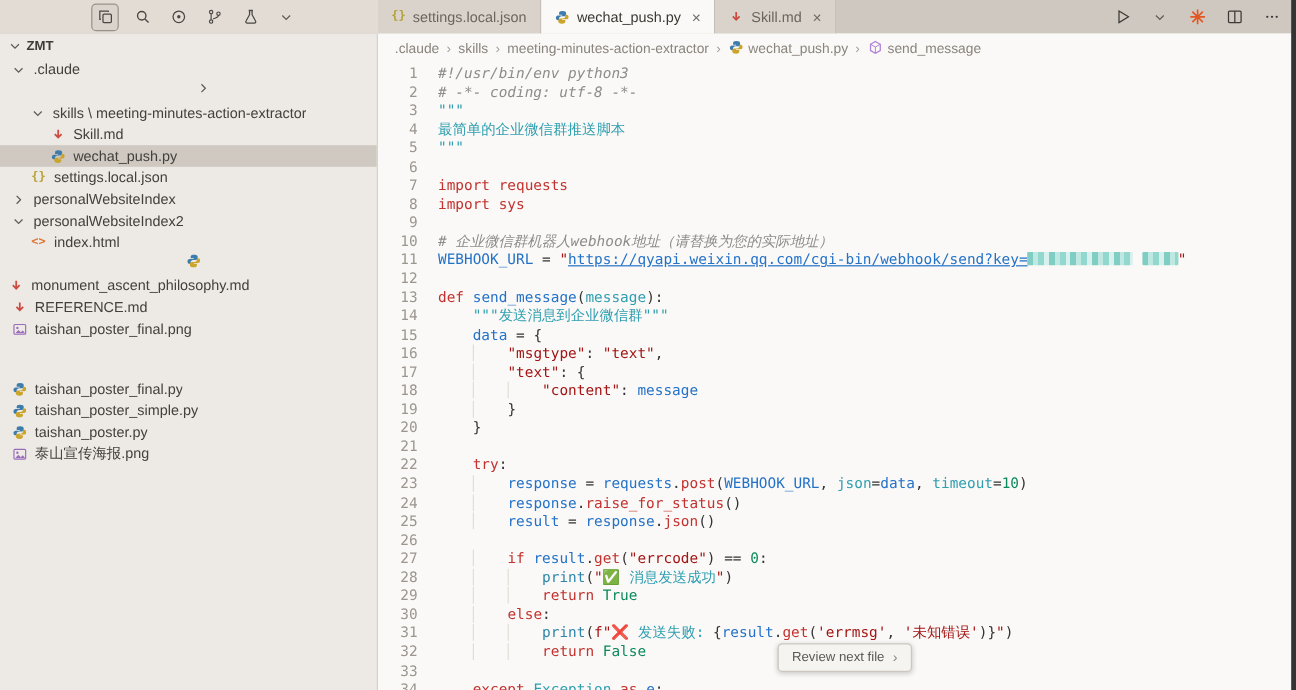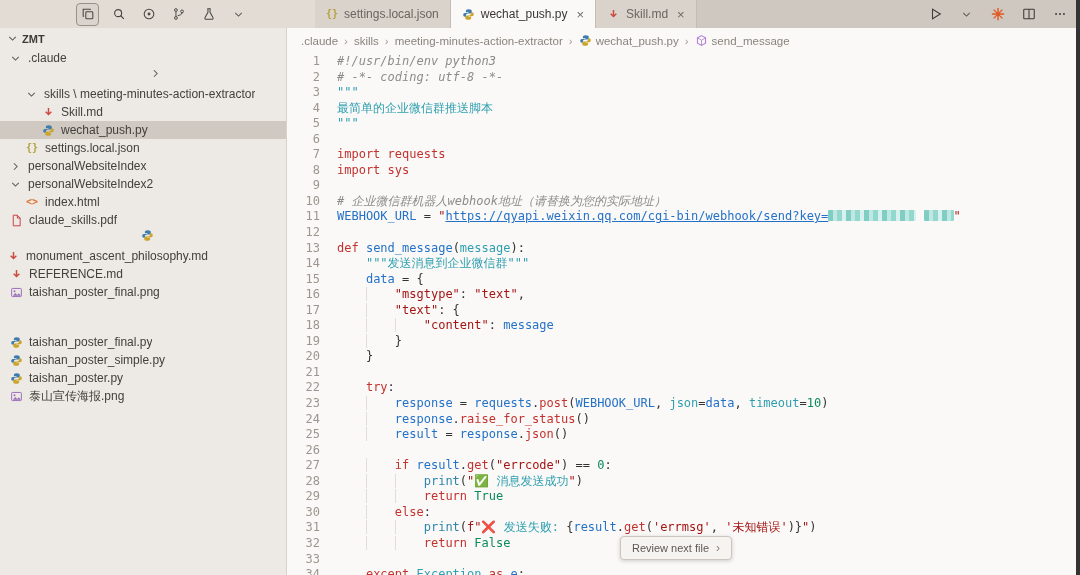--- a/index.html
+++ b/index.html
@@ -19,21 +19,21 @@
   .tabs{display:flex;align-items:stretch;}
   .tab{display:flex;align-items:center;gap:6px;padding:0 11px;font-size:12px;color:#6A655F;background:#DAD3CB;border-right:1px solid #C4BDB5;cursor:pointer;white-space:nowrap;}
   .tab.active{background:#FAF9F7;color:#3B3833;}
   .tab .close{font-size:13px;color:#6E6A64;margin-left:3px;line-height:1;}
   .ticon{display:flex;align-items:center;}
   .tb-right{position:absolute;right:10px;top:0;height:28px;display:flex;align-items:center;gap:10px;}
   .gl{font-family:"DejaVu Sans Mono",monospace;font-size:10px;font-weight:700;line-height:1;}
 
   
   .main{flex:1;display:flex;min-height:0;}
-  .sidebar{width:287px;flex:none;background:#EDE9E4;overflow:hidden;font-size:12px;color:#44403C;border-right:1px solid #D8D2CB;box-sizing:border-box;}
+  .sidebar{width:315px;flex:none;background:#EDE9E4;overflow:hidden;font-size:12px;color:#44403C;border-right:1px solid #D8D2CB;box-sizing:border-box;}
   .section-header{height:21px;display:flex;align-items:center;gap:2px;padding-left:5px;font-weight:700;font-size:11px;color:#3E3A36;}
   .row{height:18px;display:flex;align-items:center;gap:5px;white-space:nowrap;cursor:pointer;box-sizing:border-box;}
   .row.selected{background:#CFC9C2;}
   .chev{width:15px;flex:none;display:flex;align-items:center;justify-content:center;}
   .ficon{width:16px;flex:none;display:flex;align-items:center;justify-content:center;}
   .rlabel{overflow:hidden;text-overflow:ellipsis;}
 
   
   .editor-pane{flex:1;min-width:0;background:#FAF9F7;position:relative;display:flex;flex-direction:column;}
   .breadcrumb{height:26px;flex:none;display:flex;align-items:center;gap:6px;padding-left:14px;font-size:11.5px;color:#8A847D;}
@@ -247,29 +247,20 @@
                 <path d="M4 6l4 4 4-4" fill="none" stroke="#5F5B57" stroke-width="1.3"></path>
               </svg>
             </span>
             <span class="rlabel">personalWebsiteIndex2</span>
           </div>
           <div class="row" style="padding-left: 24px;">
             <span class="ficon">
               <span class="gl" style="color:#DC7633">&lt;&gt;</span>
             </span>
             <span class="rlabel">index.html</span>
-          </div>
-          <div class="row" style="padding-left: 8px;">
-            <span class="ficon">
-              <svg viewBox="0 0 16 16" width="13" height="13">
-                <path d="M4 1.5h5L12.5 5v9.5H4z" fill="none" stroke="#CC3E44" stroke-width="1.2"></path>
-                <path d="M9 1.5V5h3.5" fill="none" stroke="#CC3E44" stroke-width="1.2"></path>
-              </svg>
-            </span>
-            <span class="rlabel">claude_skills.pdf</span>
           </div>
           <div class="row" style="padding-left: 8px; flex-direction: column;">
             <span class="ficon">
               <svg viewBox="0 0 16 16" width="13" height="13">
                 <path d="M8 1.5c-2.2 0-3.2.9-3.2 2.2v1.6H8v.7H3.6C2.3 6 1.5 7 1.5 8.4c0 1.5.8 2.4 2.1 2.4h1.2V9.2c0-1.3 1.1-2.3 2.4-2.3h2.9c1.1 0 1.9-.9 1.9-2V3.7c0-1.3-1-2.2-4-2.2z" fill="#3E7CAC"></path>
                 <path d="M8 14.5c2.2 0 3.2-.9 3.2-2.2v-1.6H8V10h4.4c1.3 0 2.1-1 2.1-2.4 0-1.5-.8-2.4-2.1-2.4h-1.2v1.6c0 1.3-1.1 2.3-2.4 2.3H5.9c-1.1 0-1.9.9-1.9 2v1.2c0 1.3 1 2.2 4 2.2z" fill="#CBA42C"></path>
               </svg>
             </span>
             <span class="rlabel">create_claude_skills_pdf.py</span>
           </div>

